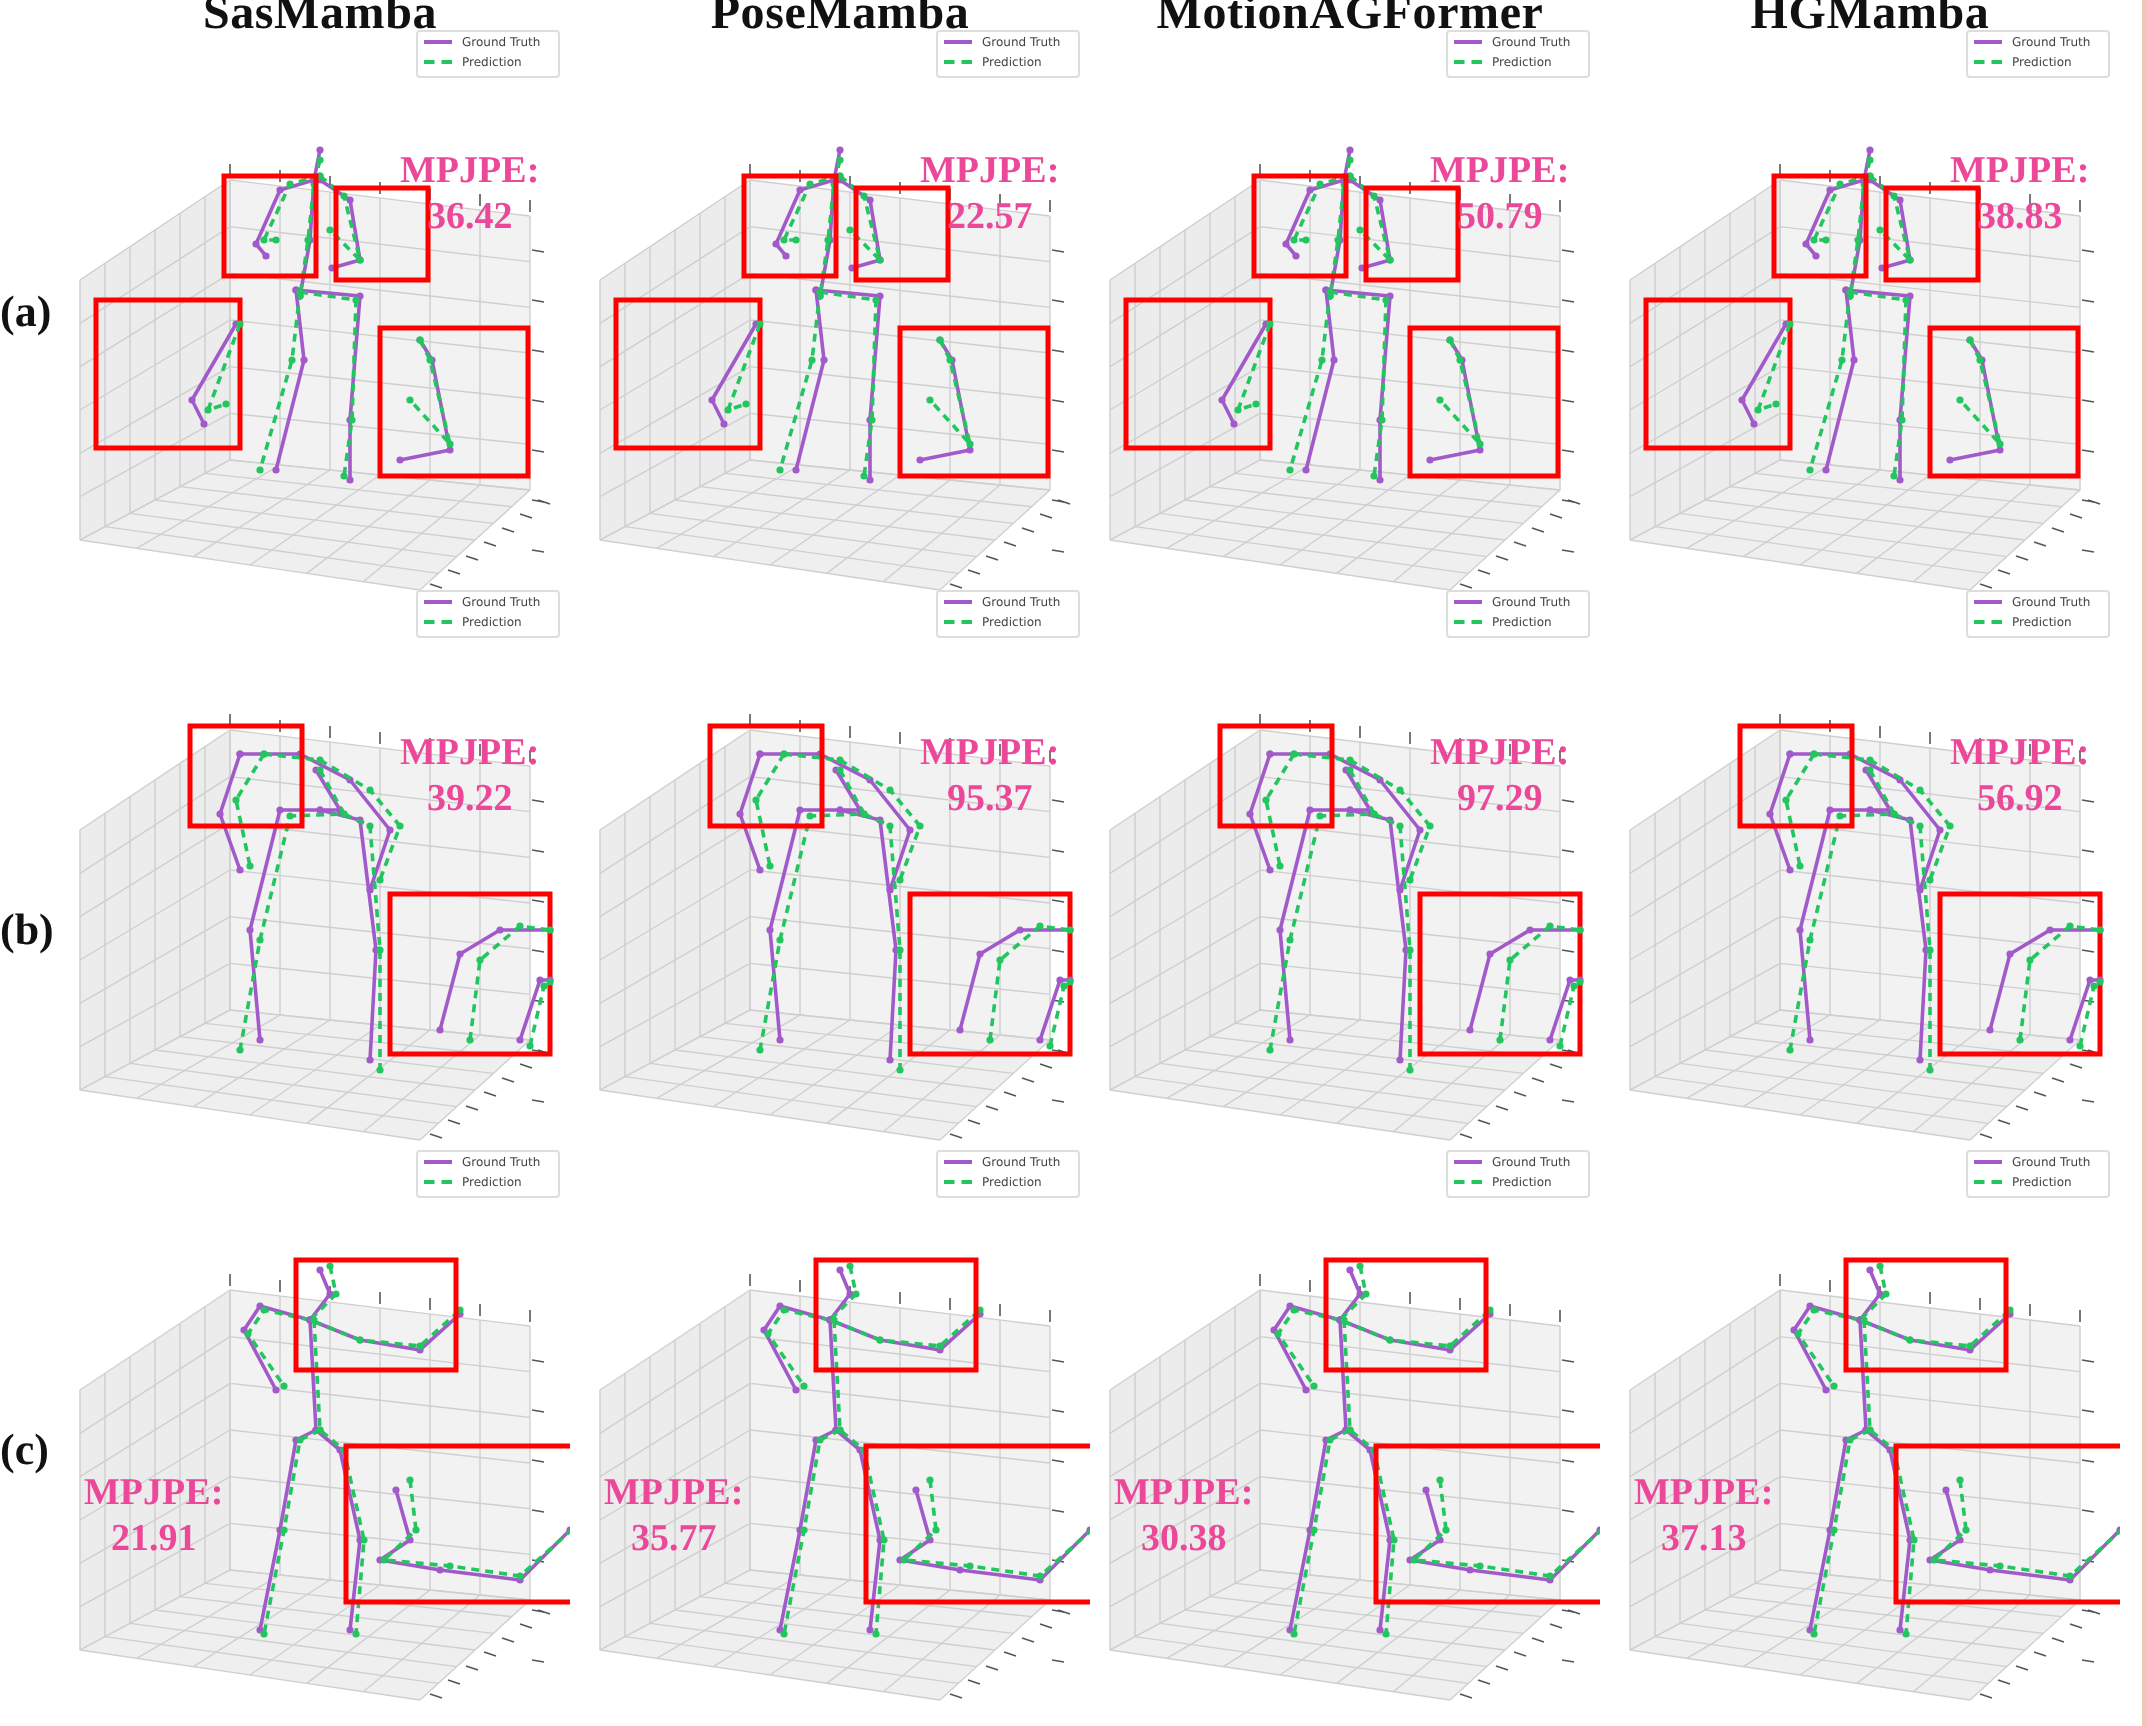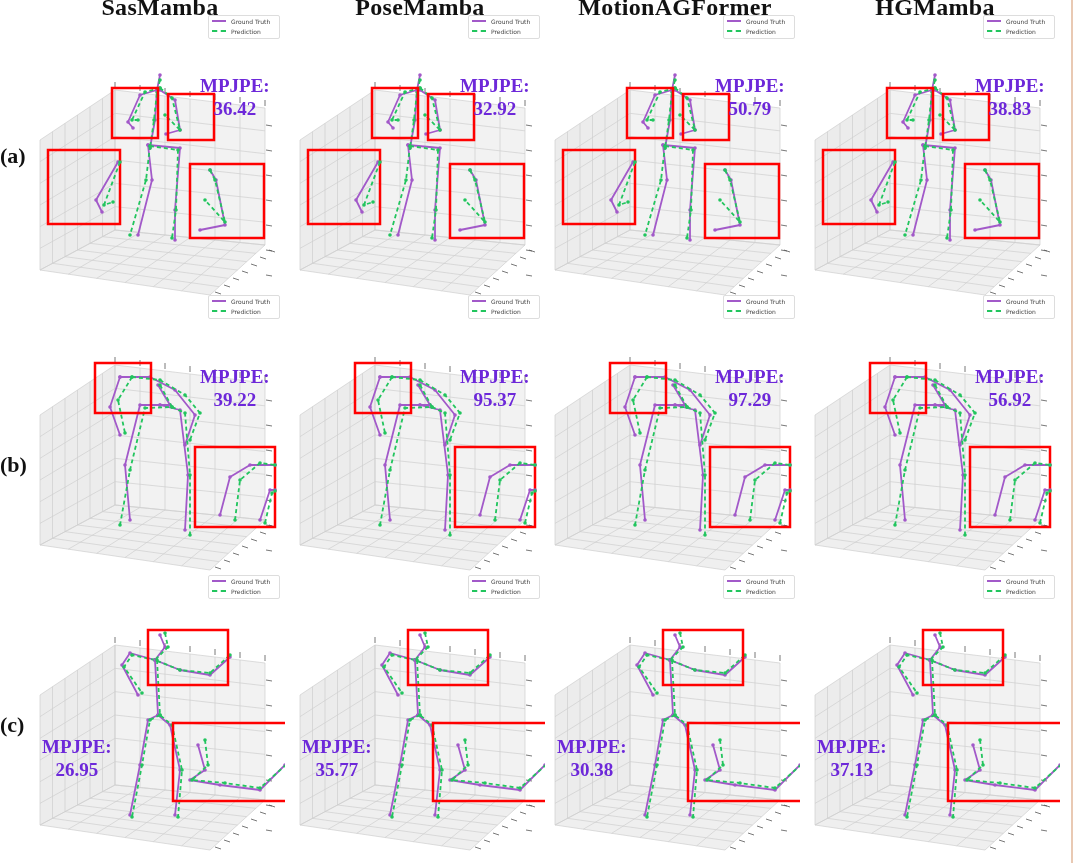--- a/index.html
+++ b/index.html
@@ -10,21 +10,21 @@
                letter-spacing:0.3px; text-align:center; width:260px; }
   .row-label { position:absolute; left:0; font-weight:bold; font-size:22px; color:#111; }
   .panel { position:absolute; width:265px; height:270px; }
   .panel svg { position:absolute; left:0; top:0; }
   .legend { position:absolute; width:70px; height:22px; background:#fff; border:1px solid #ddd;
             border-radius:2px; font-family:"DejaVu Sans", sans-serif; font-size:6px; color:#444; }
   .legend .row { display:flex; align-items:center; height:10px; padding-left:3px; }
   .legend .sw { width:14px; height:0; margin-right:5px; }
   .legend .sw.gt { border-top:2px solid #a259c9; }
   .legend .sw.pr { border-top:2px dashed #22c55e; }
-  .metric { position:absolute; font-weight:bold; font-size:19px; color:#6d28d9; text-align:center; line-height:23px; }
+  .metric { position:absolute; font-weight:bold; font-size:19px; color:#ec4899; text-align:center; line-height:23px; }
 </style>
 </head>
 <body>
 
 <div class="right-border"></div>
 
 <div class="col-title" style="left:30px;">SasMamba</div>
 <div class="col-title" style="left:290px;">PoseMamba</div>
 <div class="col-title" style="left:545px;">MotionAGFormer</div>
 <div class="col-title" style="left:805px;">HGMamba</div>
@@ -332,21 +332,21 @@
           <span class="sw gt"></span>
           <span class="lg-gt">Ground Truth</span>
         </div>
       <div class="row">
           <span class="sw pr"></span>
           <span class="lg-pr">Prediction</span>
         </div>
     </div>
     <div class="metric" style="left: 180px; top: 44px;">
       <div class="m-label">MPJPE:</div>
-      <div class="m-val">32.92</div>
+      <div class="m-val">22.57</div>
     </div>
   </div>
     <div class="panel" style="left: 535px; top: 30px;">
     <svg width="265" height="270" viewBox="0 0 265 270">
         <polygon points="95,60 245,78 245,215 95,200" fill="#f2f2f2" stroke="none"></polygon>
         <polygon points="20,110 95,60 95,200 20,240" fill="#ececec" stroke="none"></polygon>
         <polygon points="20,240 95,200 245,215 190,265" fill="#efefef" stroke="none"></polygon>
         <line x1="95" y1="60" x2="95" y2="200" stroke="#cfcfcf" stroke-width="0.7"></line>
         <line x1="95" y1="52" x2="95" y2="58" stroke="#555" stroke-width="0.8"></line>
         <line x1="95" y1="60" x2="245" y2="78" stroke="#cfcfcf" stroke-width="0.7"></line>
@@ -1374,21 +1374,21 @@
           <span class="sw gt"></span>
           <span class="lg-gt">Ground Truth</span>
         </div>
       <div class="row">
           <span class="sw pr"></span>
           <span class="lg-pr">Prediction</span>
         </div>
     </div>
     <div class="metric" style="left: 22px; top: 150px;">
       <div class="m-label">MPJPE:</div>
-      <div class="m-val">26.95</div>
+      <div class="m-val">21.91</div>
     </div>
   </div>
     <div class="panel" style="left: 280px; top: 585px;">
     <svg width="265" height="270" viewBox="0 0 265 270">
         <polygon points="95,60 245,78 245,215 95,200" fill="#f2f2f2" stroke="none"></polygon>
         <polygon points="20,110 95,60 95,200 20,240" fill="#ececec" stroke="none"></polygon>
         <polygon points="20,240 95,200 245,215 190,265" fill="#efefef" stroke="none"></polygon>
         <line x1="95" y1="60" x2="95" y2="200" stroke="#cfcfcf" stroke-width="0.7"></line>
         <line x1="95" y1="52" x2="95" y2="58" stroke="#555" stroke-width="0.8"></line>
         <line x1="95" y1="60" x2="245" y2="78" stroke="#cfcfcf" stroke-width="0.7"></line>

